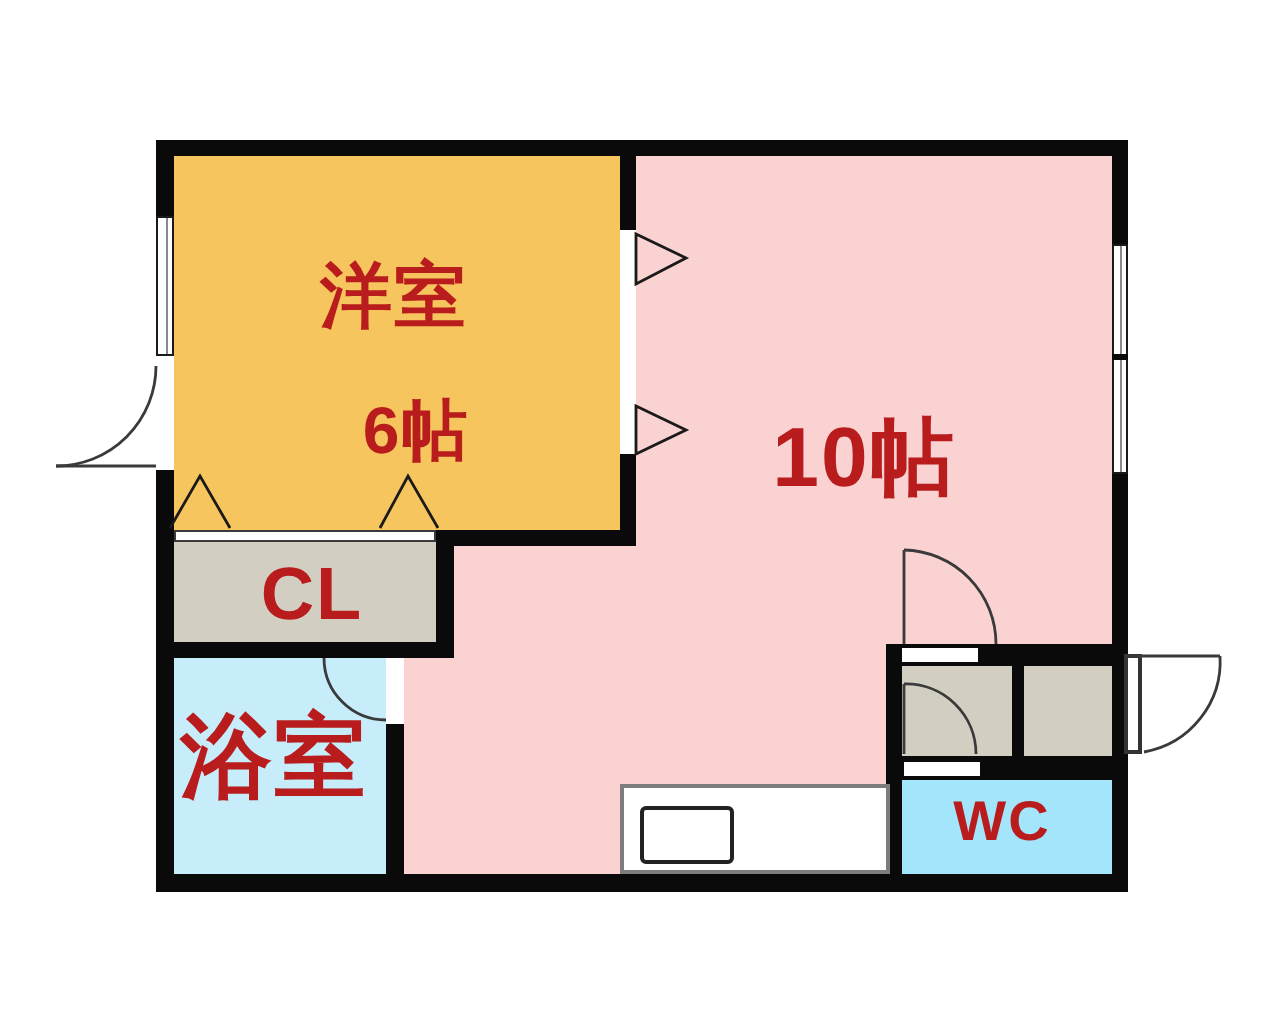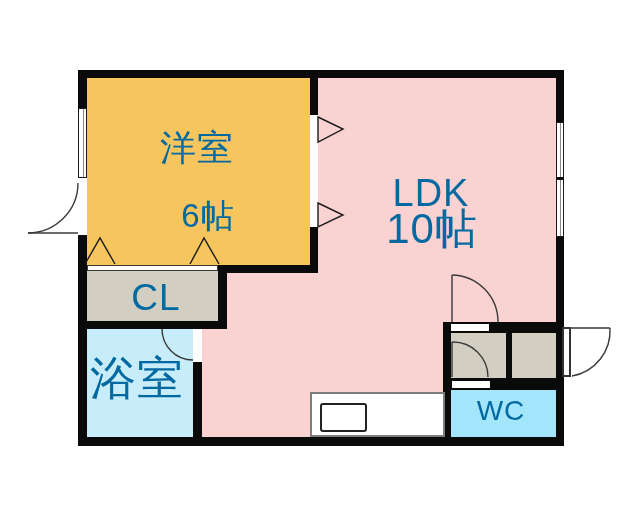--- a/index.html
+++ b/index.html
@@ -4,22 +4,22 @@
 <style>
   html,body{margin:0;padding:0;background:#ffffff;width:640px;height:512px;overflow:hidden;}
   #canvas{position:relative;width:640px;height:512px;background:#ffffff;
           font-family:"Liberation Sans","DejaVu Sans",sans-serif;}
   .room{position:absolute;}
   .wall{position:absolute;background:#0a0a0a;}
   .gap{position:absolute;background:#ffffff;}
   .win{position:absolute;background:#ffffff;border:1px solid #1a1a1a;box-sizing:border-box;}
   .win .pane{position:absolute;left:50%;top:0;width:1px;height:100%;background:#8a8a8a;}
   .track{position:absolute;background:#ffffff;border:1px solid #3a3a3a;box-sizing:border-box;}
-  .label{position:absolute;color:#0369a1;line-height:1;white-space:nowrap;
-         transform:translate(-50%,-50%);letter-spacing:1px;}
+  .label{position:absolute;color:#b91c1c;line-height:1;white-space:nowrap;
+         transform:translate(-50%,-50%);letter-spacing:1px;font-weight:bold;}
   .counter{position:absolute;background:#ffffff;border:2px solid #7d7d7d;box-sizing:border-box;}
   .sink{position:absolute;background:#ffffff;border:2px solid #222222;border-radius:3px;box-sizing:border-box;}
   .leaf{position:absolute;background:#ffffff;border:2px solid #333333;box-sizing:border-box;}
   svg.overlay{position:absolute;left:0;top:0;pointer-events:none;}
 </style>
 </head>
 <body>
 
 <div id="canvas">
 
@@ -85,19 +85,18 @@
     <g fill="none" stroke="#1a1a1a" stroke-width="1.4">
       <path d="M 318 117 L 343 129 L 318 142 Z"></path>
       <path d="M 318 203 L 343 215 L 318 227 Z"></path>
       <path d="M 85 264 L 100 238 L 115 264"></path>
       <path d="M 190 264 L 204 238 L 219 264"></path>
     </g>
   </svg>
 
   <div class="label" style="left:197px;top:148px;font-size:36px;">洋室</div>
   <div class="label" style="left:208px;top:187px;font-size:33px;margin-top:28px;">6帖</div>
-  <div class="label" style="left:431px;top:193px;font-size:38px;">LDK</div>
   <div class="label" style="left:432px;top:229px;font-size:42px;">10帖</div>
   <div class="label" style="left:156px;top:297px;font-size:37px;">CL</div>
   <div class="label" style="left:137px;top:378px;font-size:46px;">浴室</div>
   <div class="label" style="left:501px;top:411px;font-size:28px;">WC</div>
 
 </div>
 
 </body></html>

